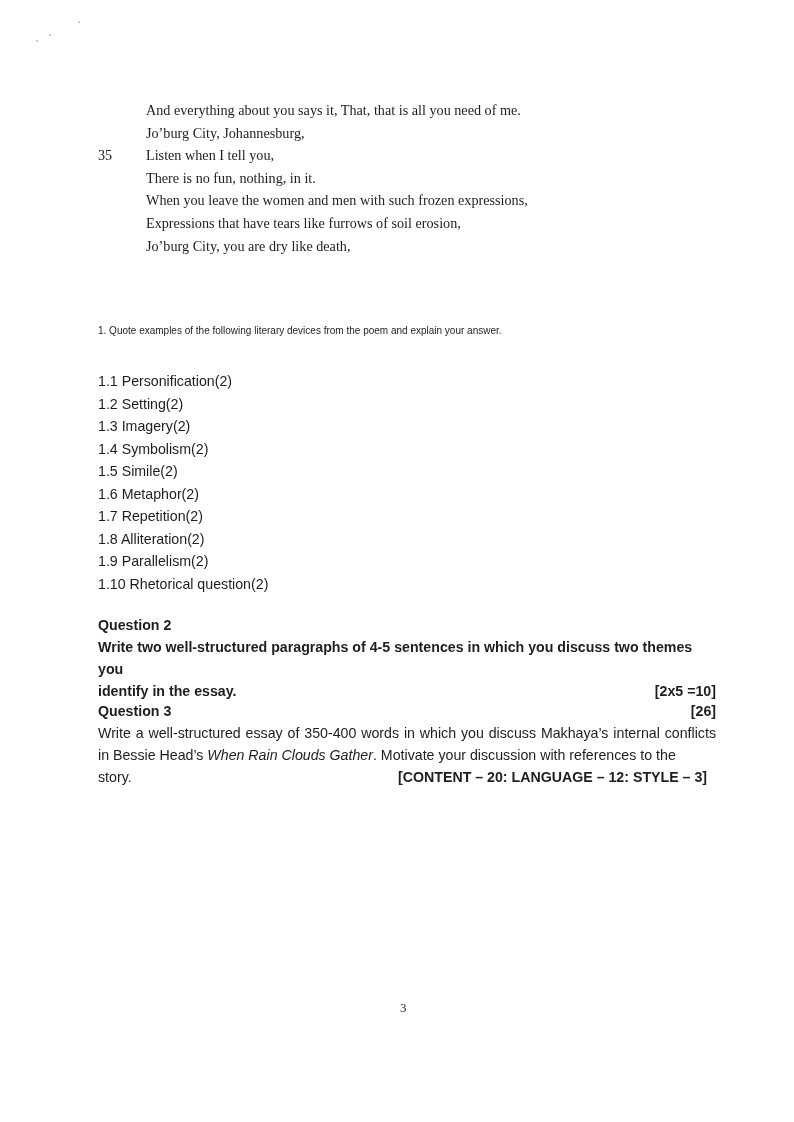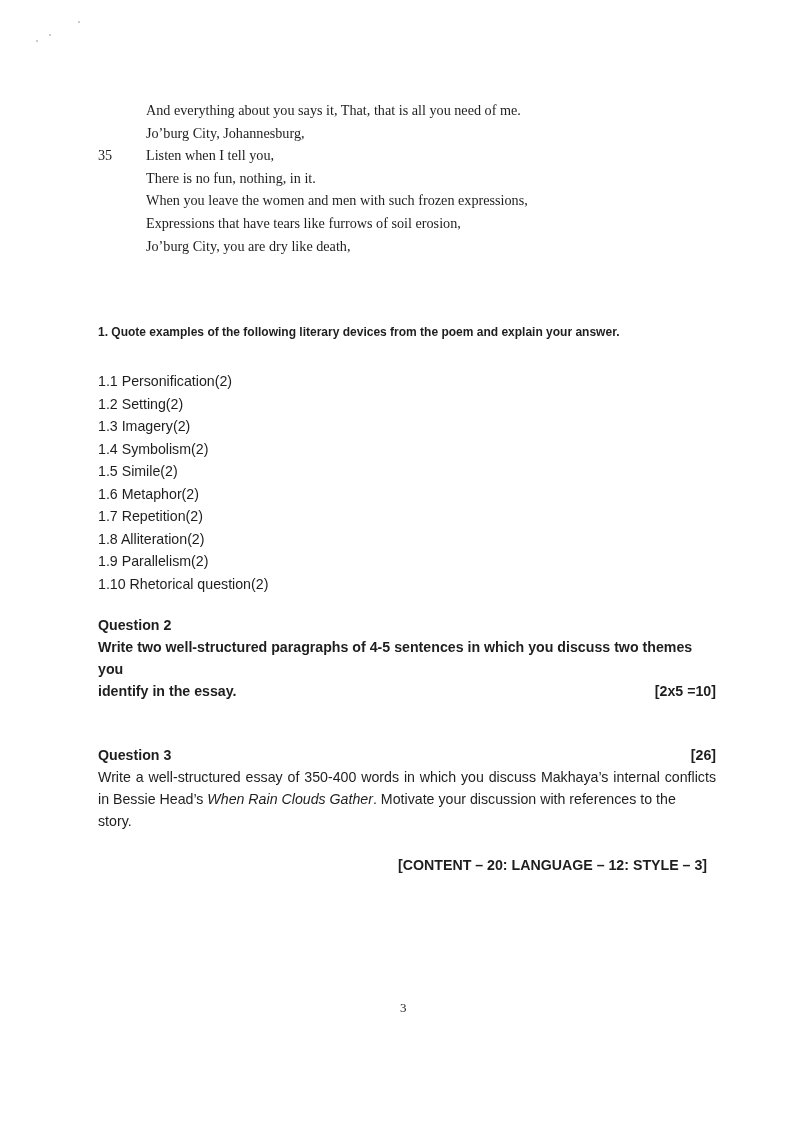--- a/index.html
+++ b/index.html
@@ -7,27 +7,27 @@
     width: 794px; height: 1122px; position: relative; overflow: hidden;
     font-family: "Liberation Sans", "DejaVu Sans", sans-serif;
     color: #1e1e1e;
     font-size: 14.2px;
   }
   .speck { position: absolute; width: 2px; height: 2px; background: #bbb; border-radius: 1px; }
   .poem { position: absolute; left: 98px; top: 99px; width: 620px; font-family: Liberation Serif, serif; }
   .poem-line { position: relative; height: 22.6px; line-height: 22.6px; white-space: nowrap; }
   .poem-line .num { position: absolute; left: 0; width: 40px; }
   .poem-line .txt { position: absolute; left: 48px; }
-  .q1-head { position: absolute; left: 98px; top: 325px; font-weight: bold; font-size: 12px; white-space: nowrap; }
+  .q1-head { position: absolute; left: 98px; top: 325px; font-weight: normal; font-size: 10px; white-space: nowrap; }
   .items { position: absolute; left: 98px; top: 370px; width: 618px; }
   .item { display: flex; justify-content: flex-start; height: 22.5px; line-height: 22.5px; }
   .q2 { position: absolute; left: 98px; top: 614px; width: 618px; font-weight: bold; line-height: 22px; }
   .q3 { position: absolute; left: 98px; top: 700px; width: 618px; line-height: 22px; }
   .row { display: flex; justify-content: space-between; }
-  .bold { font-weight: bold; margin-top: 44px; }
+  .bold { font-weight: bold; }
   .justify { text-align: justify; text-align-last: left; }
   .rubric-line { display: flex; }
   .rubric-line .story { width: 300px; }
   .page-num { position: absolute; left: 400px; top: 1000px; font-family: "Liberation Serif", serif; font-size: 13px; }
 </style>
 </head>
 <body>
 
 <div class="speck" style="left:78px;top:21px;"></div>
 <div class="speck" style="left:49px;top:34px;"></div>

